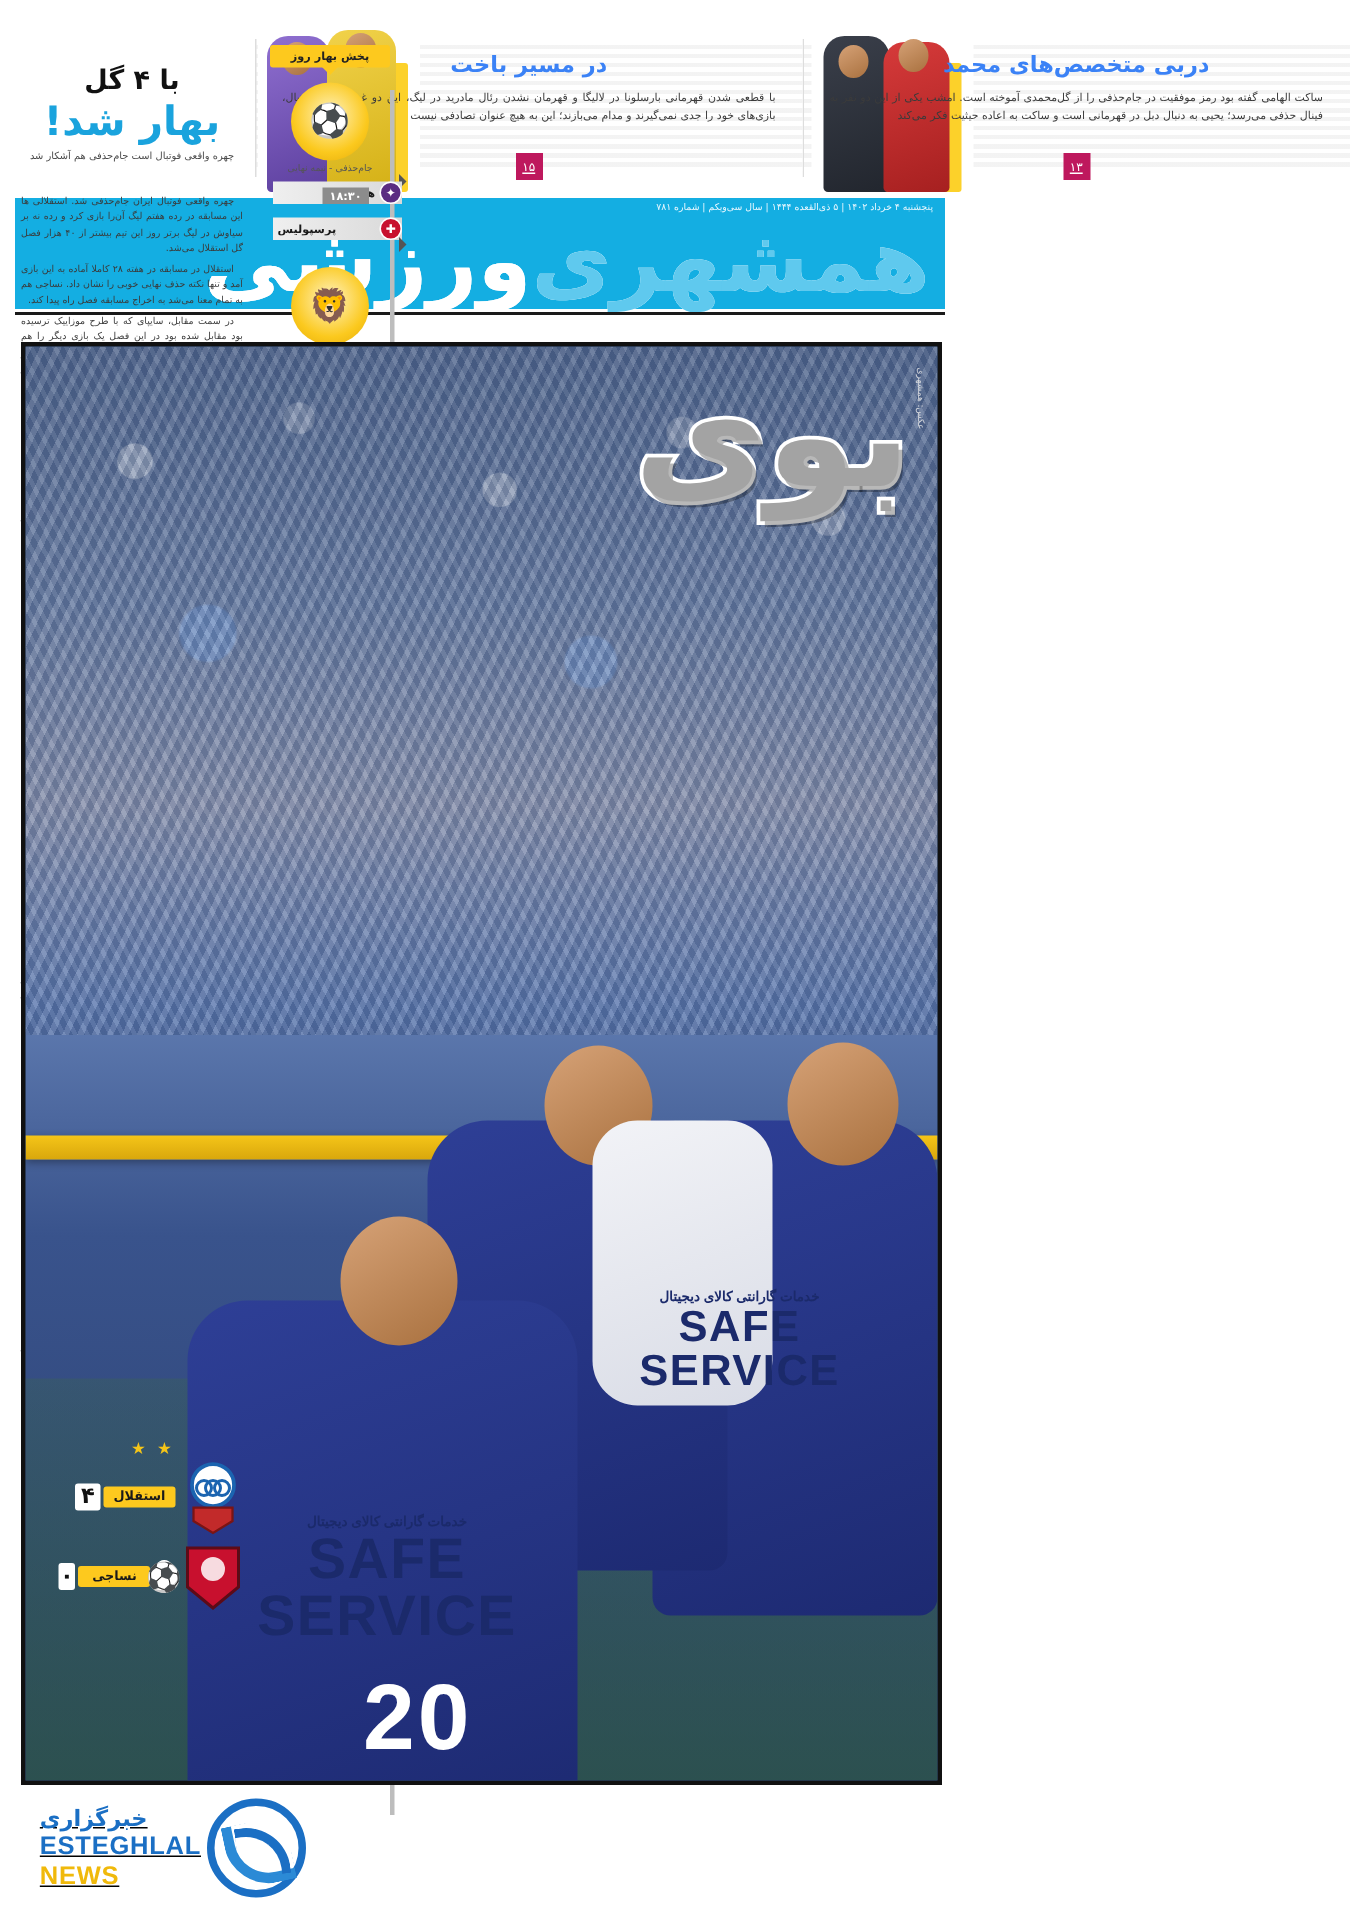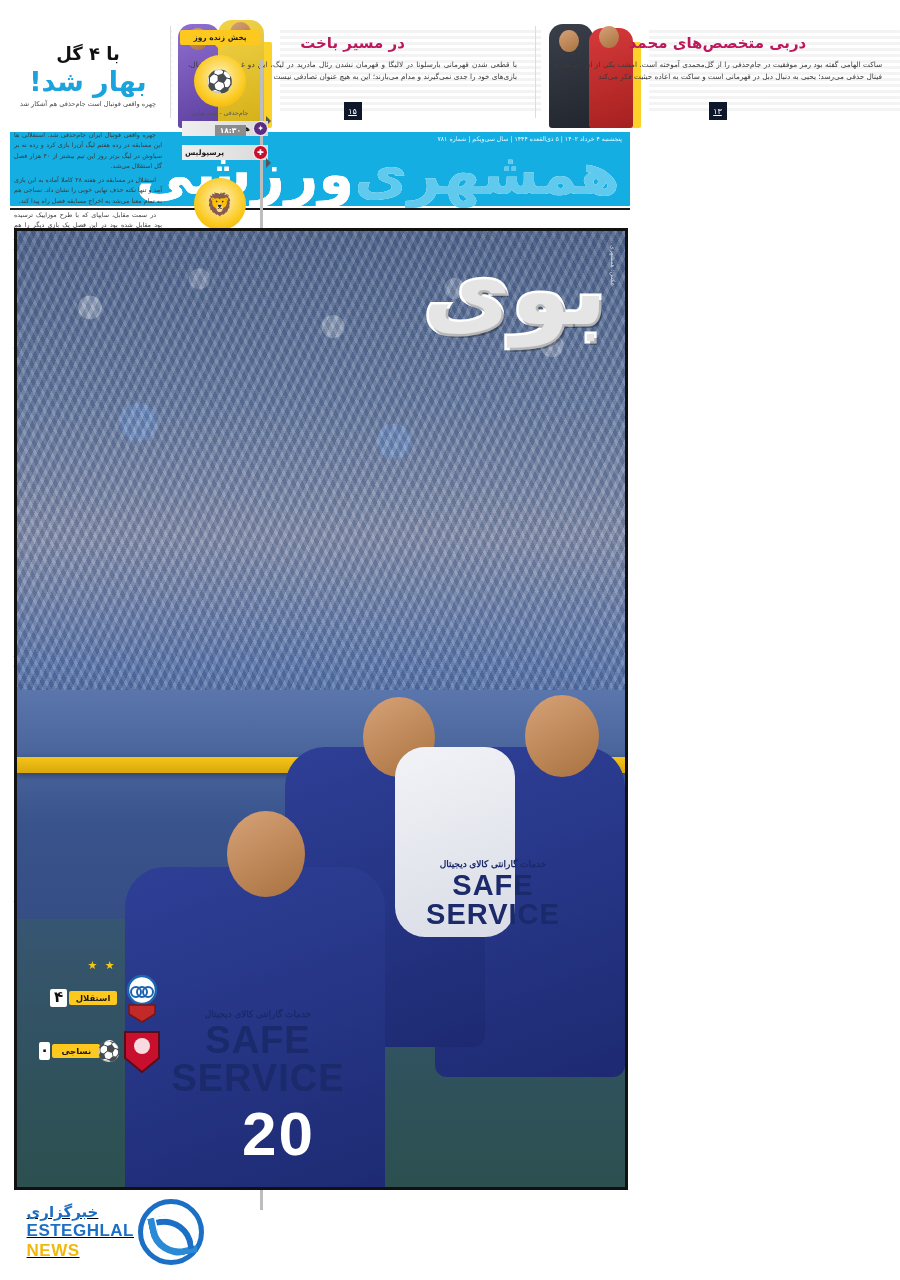--- a/index.html
+++ b/index.html
@@ -28,29 +28,29 @@
   .teaser-photo {
     position: absolute; bottom: 0; width: 108px; height: 118px;
     background: #fff;
   }
   .teaser-photo .yellowbar {
     position: absolute; right: 8px; bottom: 0; width: 62px; height: 86px;
     background: #fcd12a; border-radius: 2px;
   }
   .teaser-h {
     position: relative; text-align: center; font-weight: bold;
-    font-size: 15px; color: #be185d; margin-bottom: 7px; letter-spacing: 0;
+    font-size: 15px; color: #3b82f6; margin-bottom: 7px; letter-spacing: 0;
   }
   .teaser-p {
     position: relative; font-size: 7.3px; line-height: 1.62;
     color: #3b3b3b; text-align: justify; padding: 0 4px;
   }
   .pagebadge {
     position: absolute; bottom: 8px; left: 50%; transform: translateX(-50%);
-    width: 18px; height: 18px; background: #0f172a; color: #fff;
+    width: 18px; height: 18px; background: #be185d; color: #fff;
     font-size: 8px; display: flex; align-items: center; justify-content: center; text-decoration: underline;
   }
   .teaser-sep {
     position:absolute; top: 26px; bottom: 10px; left: 0; width:1px; background:#ddd;
   }
 
   
   .pl { position: absolute; bottom: 0; border-radius: 14px 14px 3px 3px; }
 
   
@@ -246,21 +246,21 @@
     position: absolute; font-size: 62px; font-weight: bold; color: #ffffff;
     font-family: "Liberation Sans", sans-serif; letter-spacing: 2px;
   }
 
   
   .headline {
     position: absolute; top: 16px; right: 18px; text-align: right;
     direction: rtl; line-height: .92; z-index: 6;
   }
   .hl1 {
-    font-size: 96px; font-weight: bold; color: #e5e5e5;
+    font-size: 96px; font-weight: bold; color: #a3a3a3;
     -webkit-text-stroke: 5px #ffffff; paint-order: stroke fill;
     text-shadow: 3px 4px 0 rgba(0,0,0,.28);
   }
   .hl2 {
     font-size: 96px; font-weight: bold; color: #1c3f9a;
     -webkit-text-stroke: 5px #ffffff; paint-order: stroke fill;
     text-shadow: 3px 4px 0 rgba(0,0,0,.28);
     margin-top: -6px; white-space: nowrap;
   }
   .subhead {
@@ -420,21 +420,21 @@
     </div>
     <div class="art-body">
       <p>آیا زمان جدایی مهدی از پورتو از راه رسیده است؟ وقتی او راغی پورتو شد، ستاره‌های مثل لوئیس دیاز، فابیو ولورا و وینسنا برای این تیم به میدان می‌رفتند. از آن روز باشگاه فروخته بوده و ادای نمی‌ماند که شما این روزها در آن حضور دارد.</p>
     </div>
 
   </div>
 
   <div class="tvcol">
     <div class="tv-spine"></div>
 
-    <div class="tv-tab">پخش زنده روز</div>
+    <div class="tv-tab">پخش بهار روز</div>
 
     <div class="comp">
       <div class="comp-badge">⚽</div>
       <div class="comp-name">جام‌حذفی - نیمه نهایی</div>
       <div class="comp-date"></div>
       <div class="fixture">
         <div class="fx-arrow-t"></div>
         <div class="team-row t1">
           <div class="crest" style="background:#5a2d82">✦</div>
           <div class="tname">هواداران</div>
@@ -583,21 +583,21 @@
         <div>SAFE</div>
         <div>SERVICE</div>
       </div>
 
       <div class="safeservice" style="right:262px;bottom:100px;width:230px;font-size:38px;">
         <div class="ss-sub">خدمات گارانتی کالای دیجیتال</div>
         <div>SAFE</div>
         <div>SERVICE</div>
       </div>
 
-      <div class="jersey-num" style="right:320px;bottom:28px;">20</div>
+      <div class="jersey-num" style="right:320px;bottom:16px;">20</div>
     </div>
 
     <div class="headline">
       <div class="hl1">بوی</div>
     </div>
 
 
     <div class="scorebox">
       <div class="stars">★ ★</div>
       <div class="sb-row">

